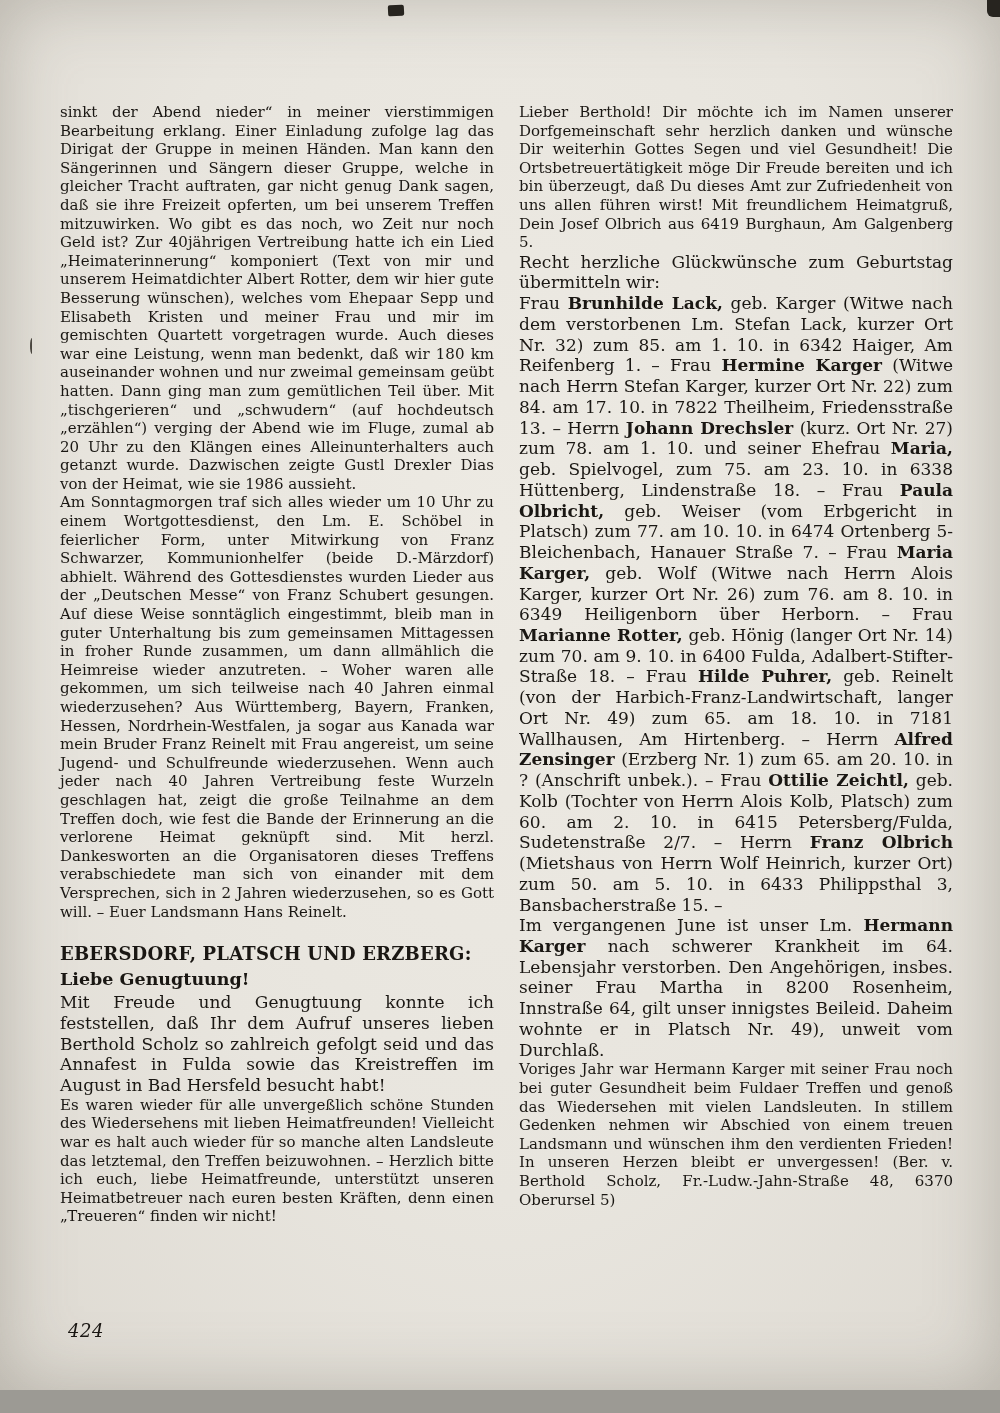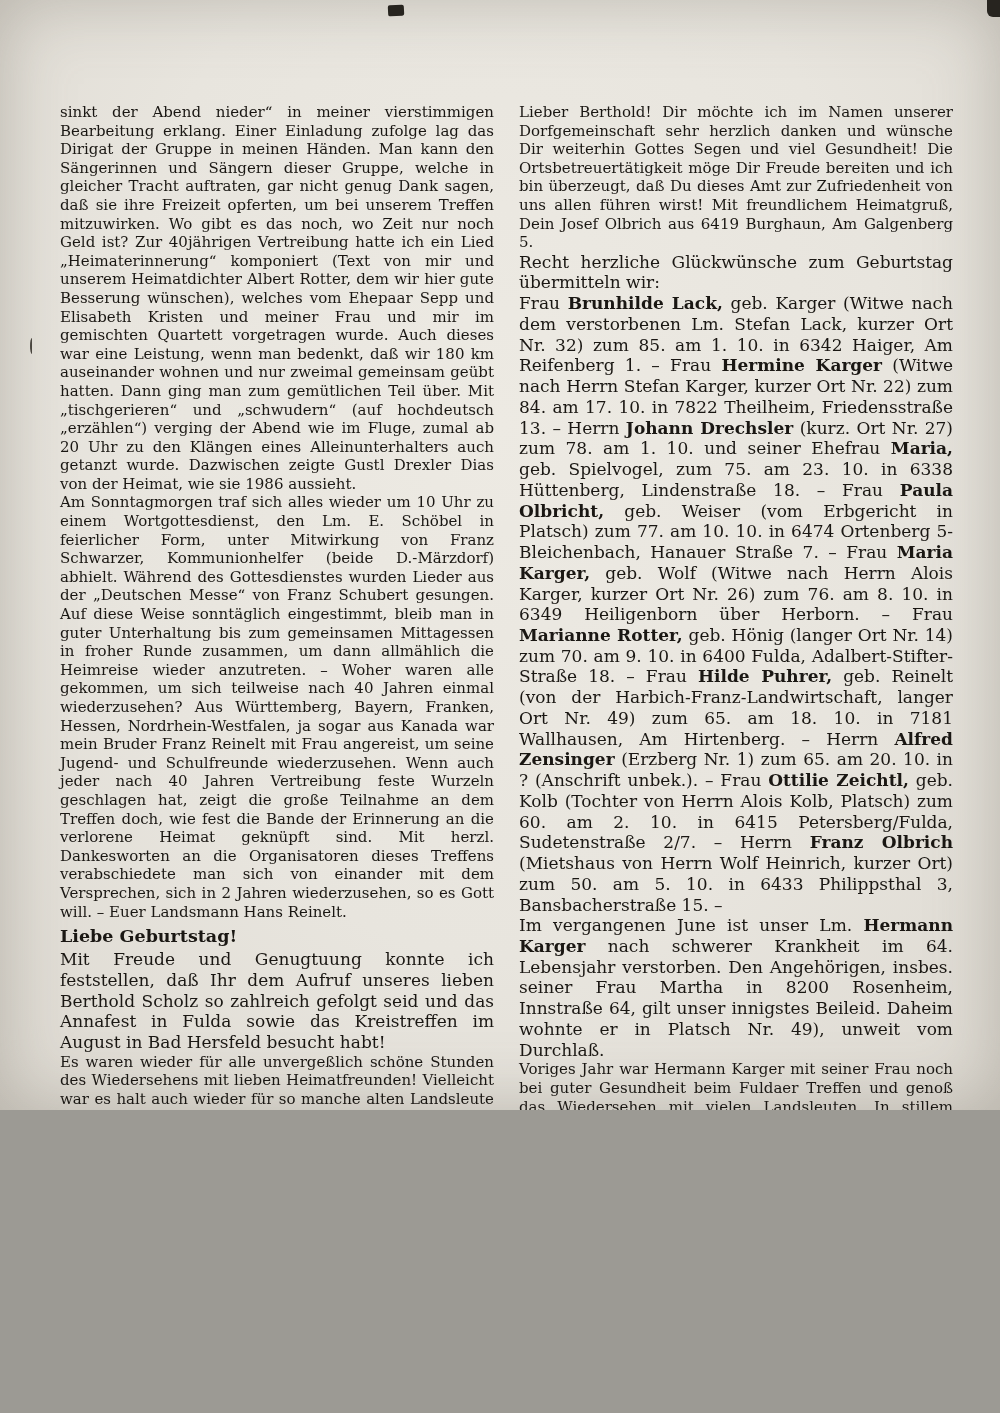--- a/index.html
+++ b/index.html
@@ -3,21 +3,21 @@
 <meta charset="utf-8">
 <style>
   * { margin:0; padding:0; box-sizing:border-box; }
   html,body { width:1000px; height:1413px; }
   body {
     font-family:"DejaVu Serif", serif;
     background:#9c9a94;
   }
   .page {
     position:relative;
-    width:1000px; height:1110px;
+    width:1000px; height:1390px;
     background:#e8e5de;
     background-image:radial-gradient(ellipse at 50% 38%, #edeae3 0%, #e8e5de 55%, #ddd9d1 100%);
     box-shadow: inset 0 0 70px rgba(110,104,92,0.35);
     color:#1a1713;
     overflow:hidden;
     padding:103px 47px 0 60px;
   }
   .columns { display:flex; gap:25px; }
   .column { width:434px; }
   .block { text-align:justify; hyphens:auto; -webkit-hyphens:auto; }
@@ -48,21 +48,22 @@
 <div class="page">
 
   <div class="artifact artifact-top-mark"></div>
   <div class="artifact artifact-corner"></div>
   <div class="artifact artifact-edge"></div>
 
   <div class="columns">
     <div class="column">
         <div class="block small"><span>sinkt der Abend nieder“ in meiner vierstimmigen Bearbeitung erklang. Einer Einladung zufolge lag das Dirigat der Gruppe in meinen Händen. Man kann den Sängerinnen und Sängern dieser Gruppe, welche in gleicher Tracht auftraten, gar nicht genug Dank sagen, daß sie ihre Freizeit opferten, um bei unserem Treffen mitzuwirken. Wo gibt es das noch, wo Zeit nur noch Geld ist? Zur 40jährigen Vertreibung hatte ich ein Lied „Heimaterinnerung“ komponiert (Text von mir und unserem Heimatdichter Albert Rotter, dem wir hier gute Besserung wünschen), welches vom Ehepaar Sepp und Elisabeth Kristen und meiner Frau und mir im gemischten Quartett vorgetragen wurde. Auch dieses war eine Leistung, wenn man bedenkt, daß wir 180 km auseinander wohnen und nur zweimal gemeinsam geübt hatten. Dann ging man zum gemütlichen Teil über. Mit „tischgerieren“ und „schwudern“ (auf hochdeutsch „erzählen“) verging der Abend wie im Fluge, zumal ab 20 Uhr zu den Klängen eines Alleinunterhalters auch getanzt wurde. Dazwischen zeigte Gustl Drexler Dias von der Heimat, wie sie 1986 aussieht.</span></div>
         <div class="block small"><span>Am Sonntagmorgen traf sich alles wieder um 10 Uhr zu einem Wortgottesdienst, den Lm. E. Schöbel in feierlicher Form, unter Mitwirkung von Franz Schwarzer, Kommunionhelfer (beide D.-Märzdorf) abhielt. Während des Gottesdienstes wurden Lieder aus der „Deutschen Messe“ von Franz Schubert gesungen. Auf diese Weise sonntäglich eingestimmt, bleib man in guter Unterhaltung bis zum gemeinsamen Mittagessen in froher Runde zusammen, um dann allmählich die Heimreise wieder anzutreten. – Woher waren alle gekommen, um sich teilweise nach 40 Jahren einmal wiederzusehen? Aus Württemberg, Bayern, Franken, Hessen, Nordrhein-Westfalen, ja sogar aus Kanada war mein Bruder Franz Reinelt mit Frau angereist, um seine Jugend- und Schulfreunde wiederzusehen. Wenn auch jeder nach 40 Jahren Vertreibung feste Wurzeln geschlagen hat, zeigt die große Teilnahme an dem Treffen doch, wie fest die Bande der Erinnerung an die verlorene Heimat geknüpft sind. Mit herzl. Dankesworten an die Organisatoren dieses Treffens verabschiedete man sich von einander mit dem Versprechen, sich in 2 Jahren wiederzusehen, so es Gott will. – Euer Landsmann Hans Reinelt.</span></div>
-        <div class="block subheading"><b>Liebe Geburtstag!</b></div>
+        <div class="block heading"><b>EBERSDORF, PLATSCH UND ERZBERG:</b></div>
+        <div class="block subheading"><b>Liebe Genugtuung!</b></div>
         <div class="block large"><span>Mit Freude und Genugtuung konnte ich feststellen, daß Ihr dem Aufruf unseres lieben Berthold Scholz so zahlreich gefolgt seid und das Annafest in Fulda sowie das Kreistreffen im August in Bad Hersfeld besucht habt!</span></div>
         <div class="block small"><span>Es waren wieder für alle unvergeßlich schöne Stunden des Wiedersehens mit lieben Heimatfreunden! Vielleicht war es halt auch wieder für so manche alten Landsleute das letztemal, den Treffen beizuwohnen. – Herzlich bitte ich euch, liebe Heimatfreunde, unterstützt unseren Heimatbetreuer nach euren besten Kräften, denn einen „Treueren“ finden wir nicht!</span></div>
       </div>
     <div class="column">
         <div class="block small"><span>Lieber Berthold! Dir möchte ich im Namen unserer Dorfgemeinschaft sehr herzlich danken und wünsche Dir weiterhin Gottes Segen und viel Gesundheit! Die Ortsbetreuertätigkeit möge Dir Freude bereiten und ich bin überzeugt, daß Du dieses Amt zur Zufriedenheit von uns allen führen wirst! Mit freundlichem Heimatgruß, Dein Josef Olbrich aus 6419 Burghaun, Am Galgenberg 5.</span></div>
         <div class="block large space-before"><span>Recht herzliche Glückwünsche zum Geburtstag übermitteln wir:</span></div>
         <div class="block large"><span>Frau </span><b>Brunhilde Lack,</b><span> geb. Karger (Witwe nach dem verstorbenen Lm. Stefan Lack, kurzer Ort Nr. 32) zum 85. am 1. 10. in 6342 Haiger, Am Reifenberg 1. – Frau </span><b>Hermine Karger</b><span> (Witwe nach Herrn Stefan Karger, kurzer Ort Nr. 22) zum 84. am 17. 10. in 7822 Theilheim, Friedensstraße 13. – Herrn </span><b>Johann Drechsler</b><span> (kurz. Ort Nr. 27) zum 78. am 1. 10. und seiner Ehefrau </span><b>Maria,</b><span> geb. Spielvogel, zum 75. am 23. 10. in 6338 Hüttenberg, Lindenstraße 18. – Frau </span><b>Paula Olbricht,</b><span> geb. Weiser (vom Erbgericht in Platsch) zum 77. am 10. 10. in 6474 Ortenberg 5-Bleichenbach, Hanauer Straße 7. – Frau </span><b>Maria Karger,</b><span> geb. Wolf (Witwe nach Herrn Alois Karger, kurzer Ort Nr. 26) zum 76. am 8. 10. in 6349 Heiligenborn über Herborn. – Frau </span><b>Marianne Rotter,</b><span> geb. Hönig (langer Ort Nr. 14) zum 70. am 9. 10. in 6400 Fulda, Adalbert-Stifter-Straße 18. – Frau </span><b>Hilde Puhrer,</b><span> geb. Reinelt (von der Harbich-Franz-Landwirtschaft, langer Ort Nr. 49) zum 65. am 18. 10. in 7181 Wallhausen, Am Hirtenberg. – Herrn </span><b>Alfred Zensinger</b><span> (Erzberg Nr. 1) zum 65. am 20. 10. in ? (Anschrift unbek.). – Frau </span><b>Ottilie Zeichtl,</b><span> geb. Kolb (Tochter von Herrn Alois Kolb, Platsch) zum 60. am 2. 10. in 6415 Petersberg/Fulda, Sudetenstraße 2/7. – Herrn </span><b>Franz Olbrich</b><span> (Mietshaus von Herrn Wolf Heinrich, kurzer Ort) zum 50. am 5. 10. in 6433 Philippsthal 3, Bansbacherstraße 15. –</span></div>
         <div class="block large space-before"><span>Im vergangenen June ist unser Lm. </span><b>Hermann Karger</b><span> nach schwerer Krankheit im 64. Lebensjahr verstorben. Den Angehörigen, insbes. seiner Frau Martha in 8200 Rosenheim, Innstraße 64, gilt unser innigstes Beileid. Daheim wohnte er in Platsch Nr. 49), unweit vom Durchlaß.</span></div>
         <div class="block small"><span>Voriges Jahr war Hermann Karger mit seiner Frau noch bei guter Gesundheit beim Fuldaer Treffen und genoß das Wiedersehen mit vielen Landsleuten. In stillem Gedenken nehmen wir Abschied von einem treuen Landsmann und wünschen ihm den verdienten Frieden! In unseren Herzen bleibt er unvergessen! (Ber. v. Berthold Scholz, Fr.-Ludw.-Jahn-Straße 48, 6370 Oberursel 5)</span></div>
       </div>

